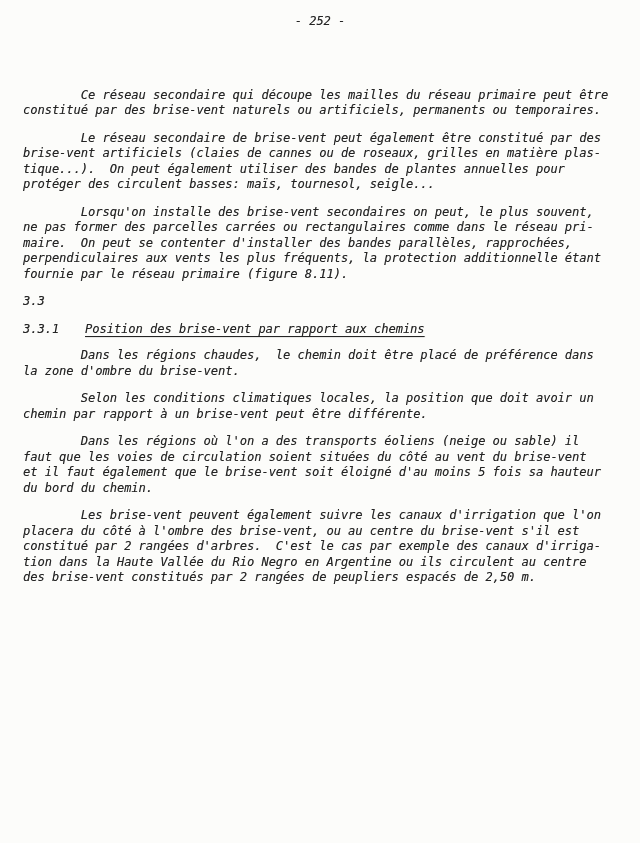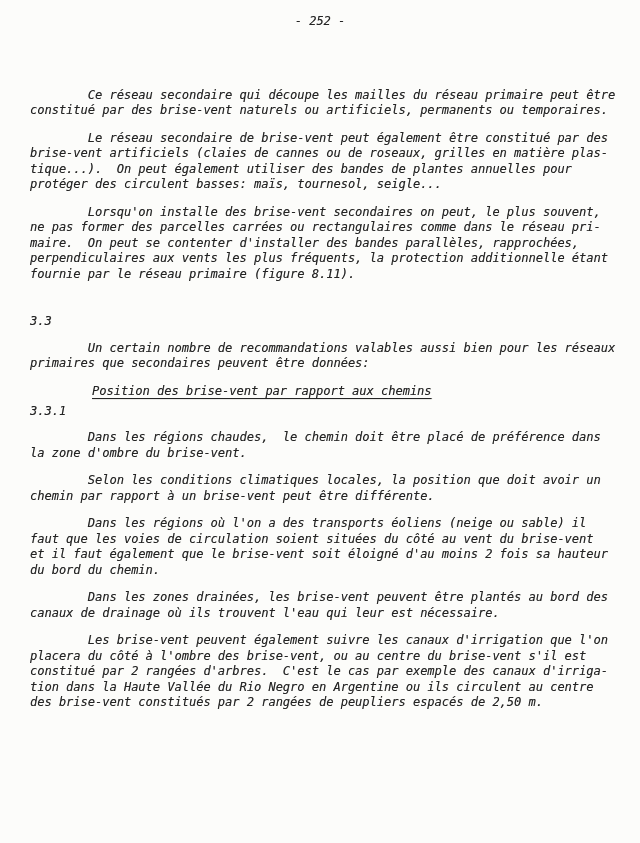--- a/index.html
+++ b/index.html
@@ -15,35 +15,34 @@
     font-size: 12px;
     line-height: 15.5px;
     text-shadow: 0.2px 0.2px 0 rgba(25,25,25,0.45);
   }
   .pageno {
     margin-top: 14px;
     text-align: center;
     white-space: pre;
   }
   .content {
-    padding: 58px 22px 0 30px;
+    padding: 58px 22px 0 23px;
   }
   .para {
     white-space: pre;
     margin: 0 0 12px 0;
   }
   .heading {
     display: flex;
     align-items: flex-start;
     margin: 12px 0 11px 0;
     white-space: pre;
   }
   .hnum {
     flex: 0 0 62px;
-    margin-top: 20px;
   }
   .htitle {
     text-decoration: underline;
     text-underline-offset: 2.5px;
     white-space: pre;
   }
 </style>
 </head>
 <body>
 
@@ -62,40 +61,36 @@
     <p class="para">        Lorsqu'on installe des brise-vent secondaires on peut, le plus souvent,
 ne pas former des parcelles carrées ou rectangulaires comme dans le réseau pri-
 maire.  On peut se contenter d'installer des bandes parallèles, rapprochées,
 perpendiculaires aux vents les plus fréquents, la protection additionnelle étant
 fournie par le réseau primaire (figure 8.11).</p>
 
     <div class="heading">
       <span class="hnum">3.3</span>
     </div>
 
-    <p class="para">        Un certain nombre de recommandations valables aussi bien pour les réseaux
-primaires que secondaires peuvent être données:</p>
 
     <div class="heading">
       <span class="hnum">3.3.1</span>
       <span class="htitle">Position des brise-vent par rapport aux chemins</span>
     </div>
 
     <p class="para">        Dans les régions chaudes,  le chemin doit être placé de préférence dans
 la zone d'ombre du brise-vent.</p>
     <p class="para">        Selon les conditions climatiques locales, la position que doit avoir un
 chemin par rapport à un brise-vent peut être différente.</p>
     <p class="para">        Dans les régions où l'on a des transports éoliens (neige ou sable) il
 faut que les voies de circulation soient situées du côté au vent du brise-vent
-et il faut également que le brise-vent soit éloigné d'au moins 2 fois sa hauteur
+et il faut également que le brise-vent soit éloigné d'au moins 5 fois sa hauteur
 du bord du chemin.</p>
 
 
-    <p class="para">        Dans les zones drainées, les brise-vent peuvent être plantés au bord des
-canaux de drainage où ils trouvent l'eau qui leur est nécessaire.</p>
     <p class="para">        Les brise-vent peuvent également suivre les canaux d'irrigation que l'on
 placera du côté à l'ombre des brise-vent, ou au centre du brise-vent s'il est
 constitué par 2 rangées d'arbres.  C'est le cas par exemple des canaux d'irriga-
 tion dans la Haute Vallée du Rio Negro en Argentine ou ils circulent au centre
 des brise-vent constitués par 2 rangées de peupliers espacés de 2,50 m.</p>
 
   </div>
 </div>
 
 </body></html>

